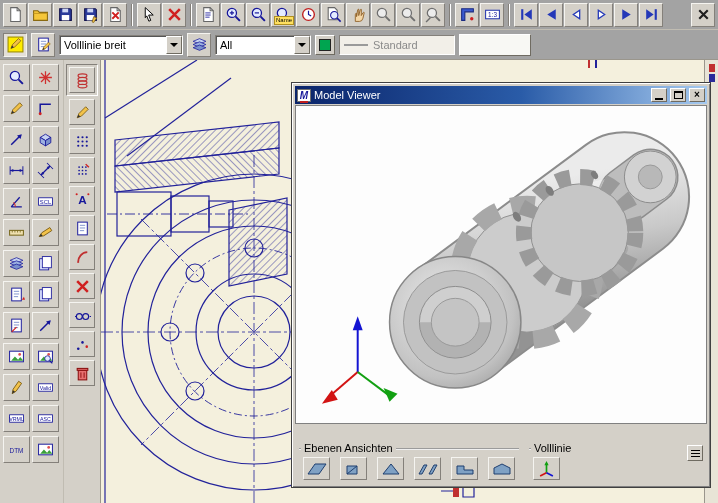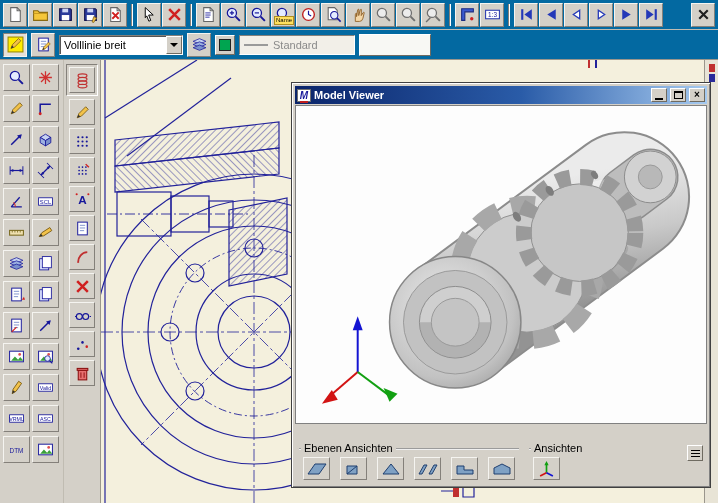--- a/index.html
+++ b/index.html
@@ -1,19 +1,19 @@
 <!DOCTYPE html>
 <html><head>
 <meta charset="utf-8">
 <style>
   *{box-sizing:border-box;margin:0;padding:0}
   html,body{width:718px;height:503px}
   body{font-family:"Liberation Sans",sans-serif;font-size:11px;background:#d4d0c8}
   .app{position:relative;width:718px;height:503px;background:#d4d0c8;overflow:hidden}
-  .row1,.row2{position:absolute;left:0;right:0;display:flex;align-items:center;gap:1px;background:#0369a1;padding:2px 3px}
+  .row1,.row2{position:absolute;left:0;right:0;display:flex;align-items:center;gap:1px;background:#a3a3a3;padding:2px 3px}
   .row1{top:0;height:30px;border-bottom:1px solid #c0bcb2}
   .row2{top:30px;height:30px;border-bottom:1px solid #9a968c;gap:4px}
   .b{width:24px;height:24px;flex:0 0 auto;background:#d4d0c8;border:1px solid;border-color:#f5f4f0 #84807a #84807a #f5f4f0;display:flex;align-items:center;justify-content:center;position:relative;padding:0;cursor:default}
   .b.active{border-color:#84807a #f5f4f0 #f5f4f0 #84807a;background:#e4e0d8}
   .sep{width:2px;height:22px;border-left:1px solid #84807a;border-right:1px solid #fff;margin:0 3px;flex:0 0 auto}
   .spacer{flex:1}
   .ic{width:17px;height:17px;display:block}
   .ic text{font-family:"Liberation Sans",sans-serif}
   .badge{position:absolute;bottom:1px;right:0;font-size:6px;line-height:7px;background:#ffe060;color:#000;padding:0 1px;border:1px solid #b09020}
   .combo{height:20px;background:#fff;border:1px solid;border-color:#84807a #fff #fff #84807a;box-shadow:inset 1px 1px 0 #555;display:flex;align-items:center;padding-left:4px;flex:0 0 auto}
@@ -32,21 +32,21 @@
   .panel{border:1px solid;border-color:#84807a #fff #fff #84807a;padding:2px;background:#d4d0c8}
   .canvas{position:absolute;left:100px;top:60px;right:14px;bottom:0;background:#f4f0dd;border-left:1px solid #9a968c;overflow:hidden}
   .strip{position:absolute;right:0;top:60px;bottom:0;width:14px;background:#e8e4d6;border-left:1px solid #9a968c}
   .mark{display:block;width:6px;height:8px;margin:4px auto 2px}
   .mark.red{background:#c03030}
   .mark.navy{background:#2a2a9a;margin-top:1px}
   .viewer{position:absolute;left:291px;top:82px;width:420px;height:406px;background:#d4d0c8;border:1px solid #404040;box-shadow:inset 1px 1px 0 #fff,inset -1px -1px 0 #808080;padding:3px;display:flex;flex-direction:column}
   .vtitle{height:18px;background:linear-gradient(90deg,#0a246a,#2a5ca8 55%,#a6caf0);display:flex;align-items:center;gap:3px;padding:0 2px;flex:0 0 auto}
   .vlogo{width:14px;height:13px;background:#fff;border:1px solid #6f6f6f;color:#16169a;font-weight:bold;font-style:italic;font-size:10px;line-height:11px;text-align:center;flex:0 0 auto}
   .vlogo::first-letter{border-bottom:2px solid #c02020}
-  .vtitle .t{color:#fff;font-weight:bold;flex:1}
+  .vtitle .t{color:#fff;font-weight:normal;flex:1}
   .wbtn{width:16px;height:14px;background:#d4d0c8;border:1px solid;border-color:#fff #6f6b61 #6f6b61 #fff;display:flex;align-items:center;justify-content:center;padding:0;flex:0 0 auto;font-size:10px;line-height:1;font-weight:bold}
   .wbtn .minbar{width:8px;height:2px;background:#000;margin-top:7px}
   .wbtn .maxbox{width:9px;height:8px;border:1px solid #000;border-top-width:2px}
   .vcontent{flex:1;margin-top:1px;background:#fdfdfd;border:1px solid #808080;position:relative;overflow:hidden}
   .vtools{height:58px;margin-top:2px;display:flex;align-items:flex-end;gap:10px;padding:0 4px 4px;background:#d4d0c8;flex:0 0 auto}
   .group{position:relative;border-top:2px groove #efefef;padding:7px 4px 0;display:flex;gap:10px;margin-top:6px}
   .glabel{position:absolute;top:-8px;left:2px;background:#d4d0c8;padding:0 3px;font-size:11px;white-space:nowrap}
   .pbtn{width:27px;height:23px;background:#d4d0c8;border:1px solid;border-color:#f5f4f0 #84807a #84807a #f5f4f0;display:flex;align-items:center;justify-content:center;padding:0}
   .pic{width:22px;height:16px;display:block}
   .pic polygon,.pic path{fill:#7fa1c4;stroke:#1f3f6f;stroke-width:1}
@@ -395,20 +395,26 @@
       <span class="val">Volllinie breit</span>
       <span class="arrow">
           <i class="caret"></i>
         </span>
     </div>
     <button class="b">
         <svg class="ic" viewBox="0 0 16 16">
           <use href="#s-stack"></use>
         </svg>
       </button>
+    <div class="combo" style="width:96px">
+      <span class="val">All</span>
+      <span class="arrow">
+          <i class="caret"></i>
+        </span>
+    </div>
     <button class="swatchbtn">
         <span class="swatch" style="background:#00a550"></span>
       </button>
     <div class="combo disabled" style="width:116px">
       <span class="linesample"></span>
       <span class="val">Standard</span>
     </div>
     <div class="blankfield"></div>
   </div>
 
@@ -759,21 +765,21 @@
               <path d="M3 13V5h7v4h9v4z"></path>
             </svg>
           </button>
         <button class="pbtn">
             <svg class="pic" viewBox="0 0 22 16">
               <polygon points="3,13 3,7 11,3 19,7 19,13"></polygon>
             </svg>
           </button>
       </div>
       <div class="group">
-        <span class="glabel">Ansichten</span>
+        <span class="glabel">Volllinie</span>
         <button class="pbtn">
             <svg class="ic" viewBox="0 0 16 16">
               <g stroke-width="1.6">
                 <line x1="8" y1="12" x2="8" y2="3" stroke="#12a012"></line>
                 <polygon points="6,5 10,5 8,1" fill="#12a012"></polygon>
                 <line x1="8" y1="12" x2="2" y2="15" stroke="#d21414"></line>
                 <line x1="8" y1="12" x2="14" y2="15" stroke="#1414d2"></line>
               </g>
             </svg>
           </button>

